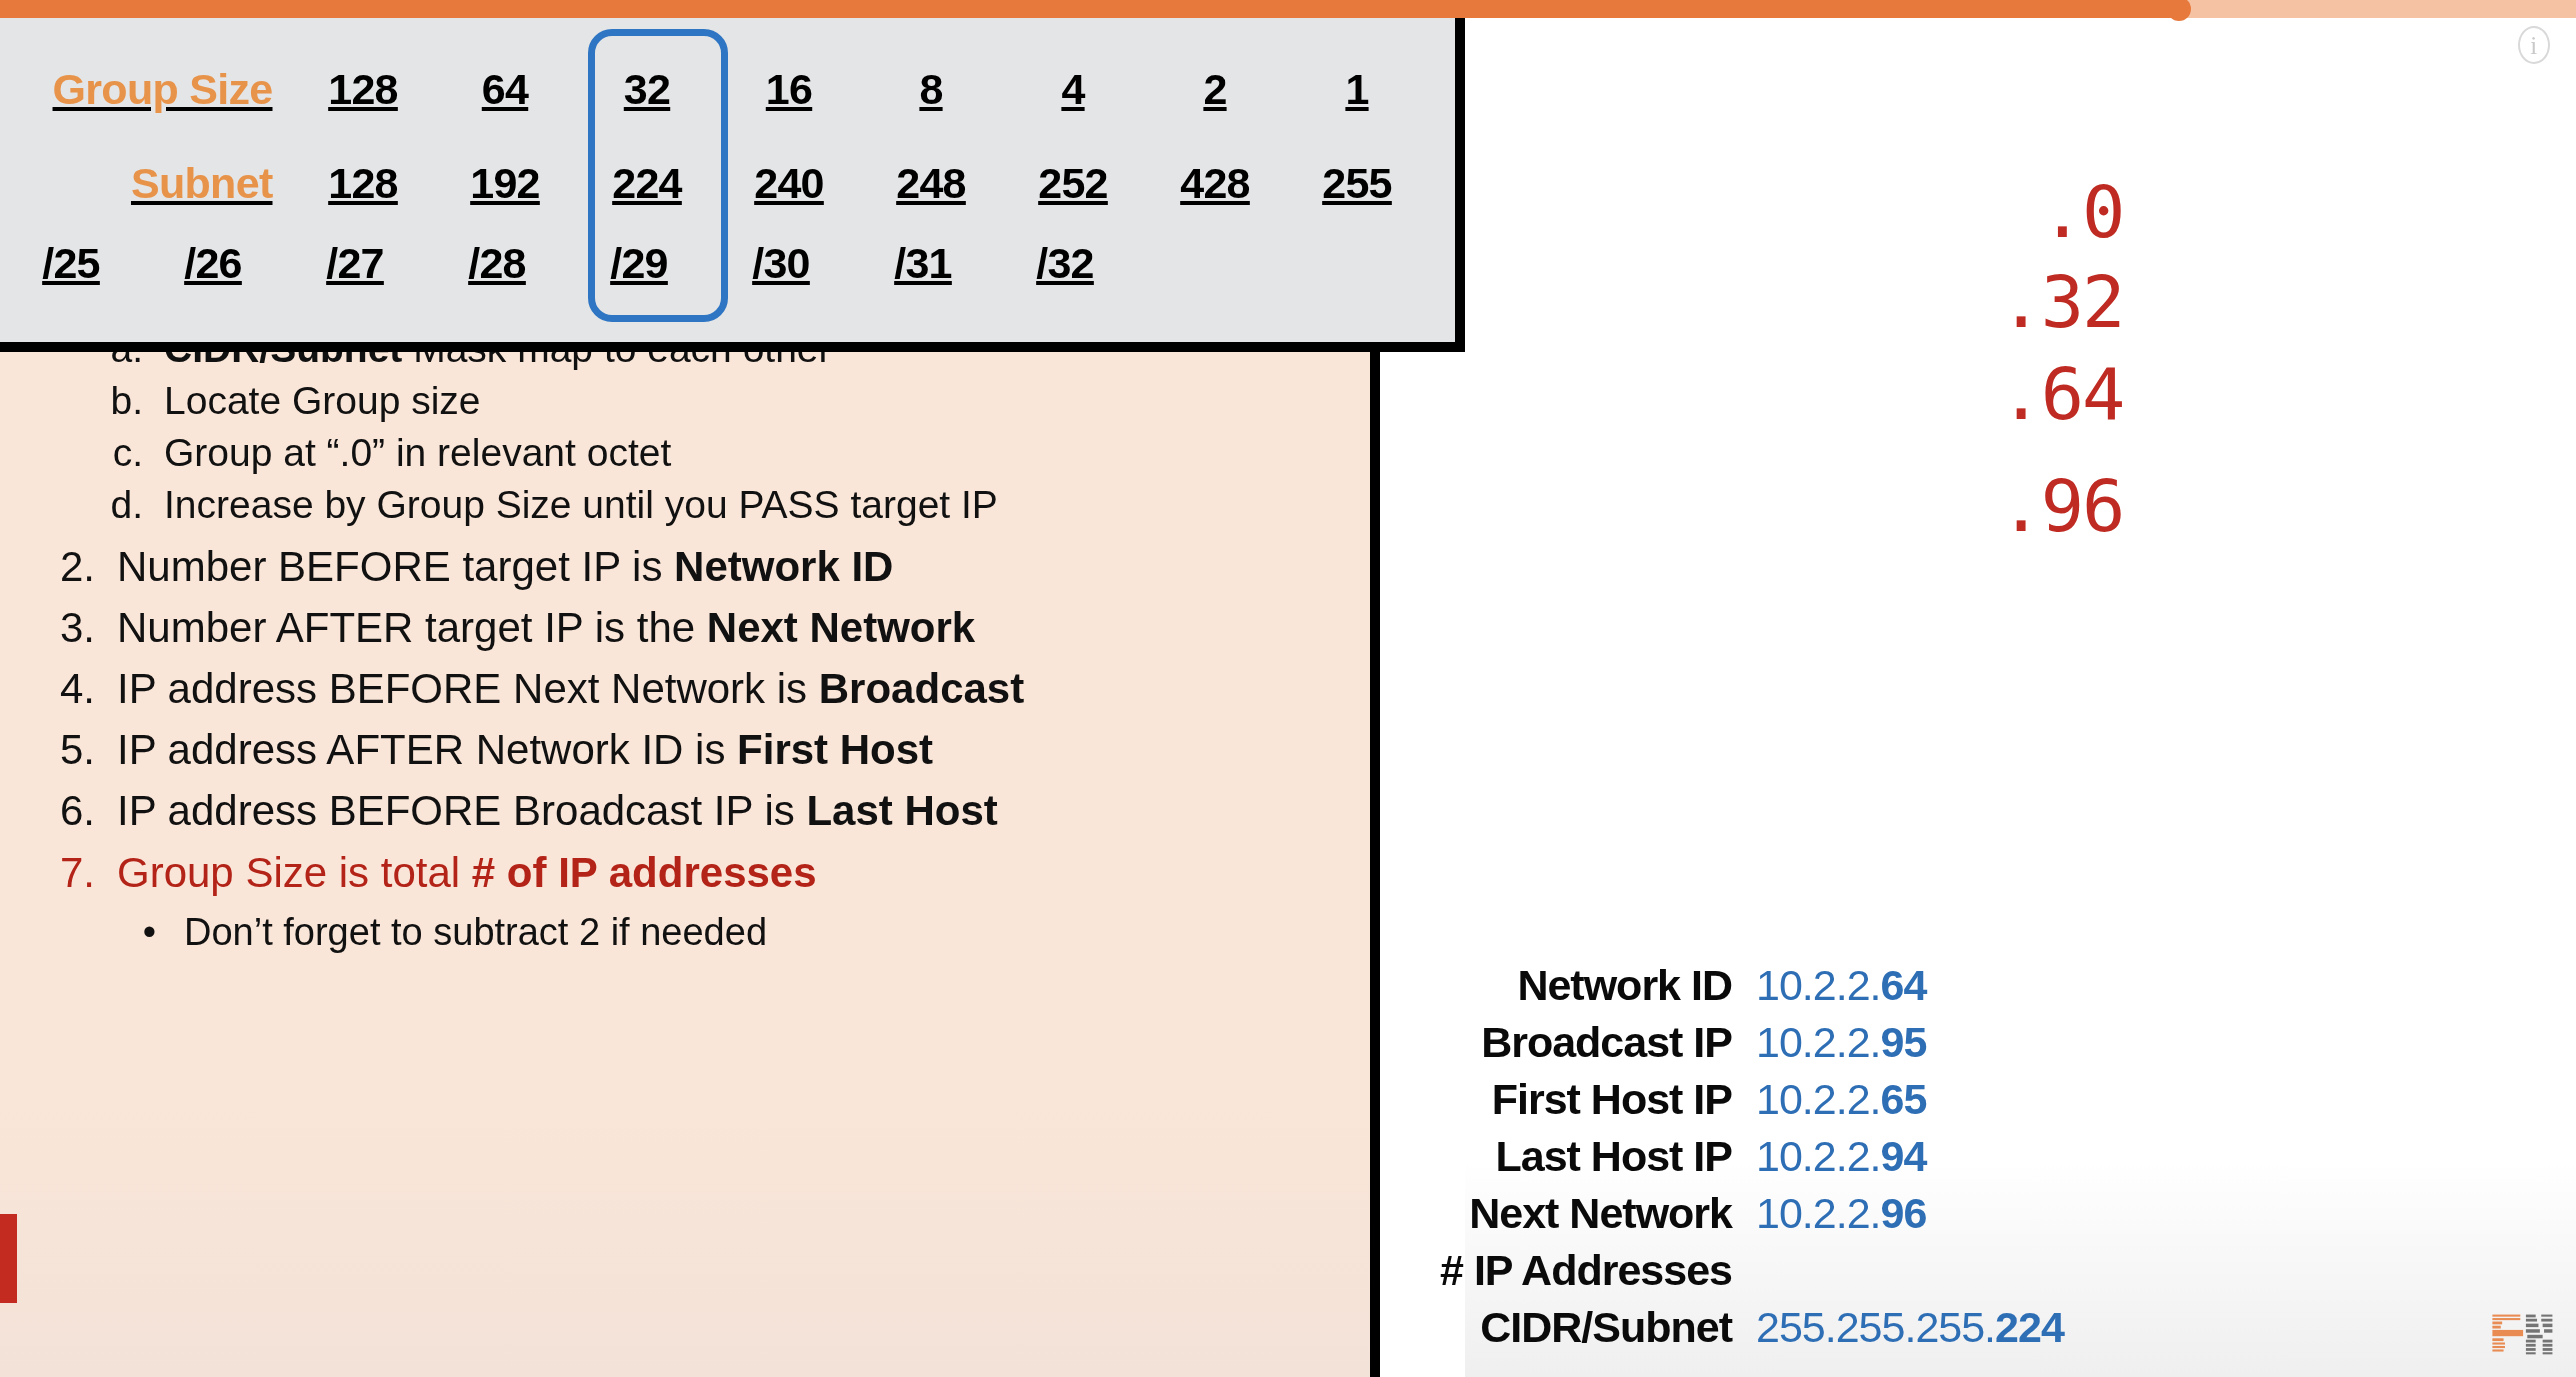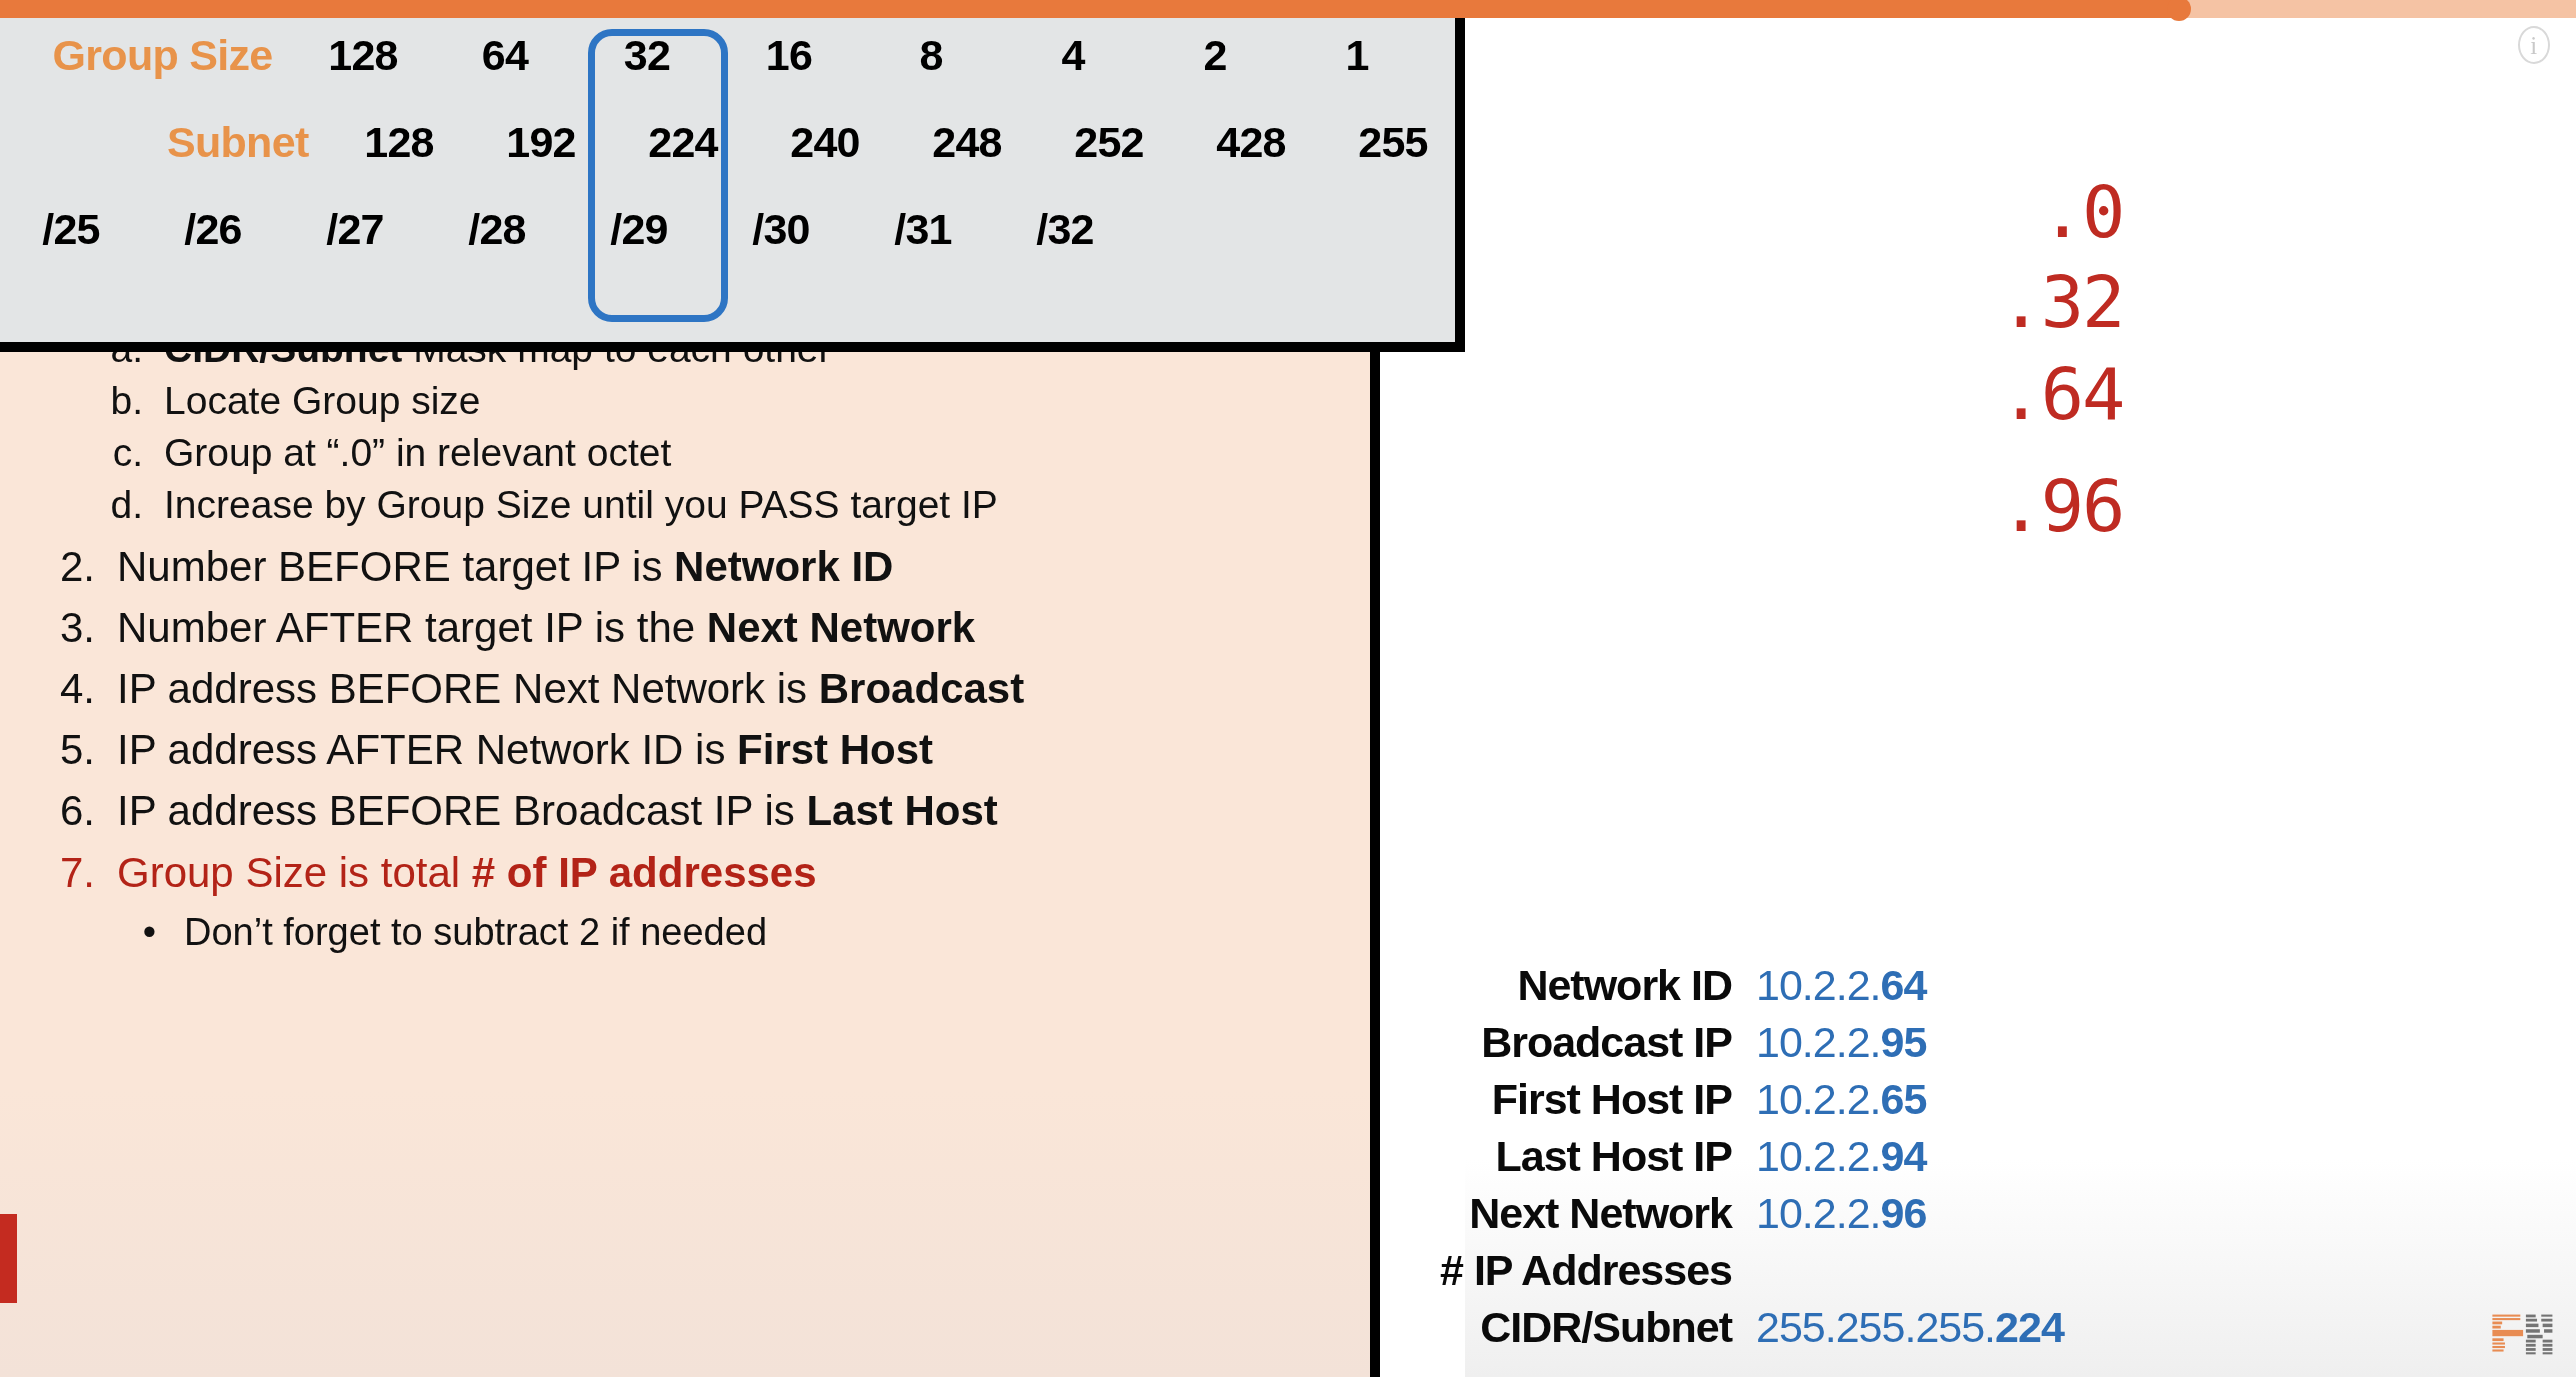--- a/index.html
+++ b/index.html
@@ -73,21 +73,22 @@
     border-bottom: 10.4px solid #000;
     box-sizing: border-box;
     z-index: 20;
   }
   .cs-row {
     position: absolute;
     left: 0;
     width: 1447px;
     height: 83px;
     display: flex;
-    align-items: flex-start;
+    align-items: flex-end;
+    text-decoration: underline;
   }
   .cs-label {
     width: 292px;
     text-align: right;
     color: #E8934A;
     font-size: 43px;
     font-weight: 600;
     padding-right: 19.5px;
     box-sizing: border-box;
     letter-spacing: -0.7px;
@@ -231,21 +232,21 @@
         <div class="cs-label">Group Size</div>
         <div class="cs-cell">128</div>
         <div class="cs-cell">64</div>
         <div class="cs-cell">32</div>
         <div class="cs-cell">16</div>
         <div class="cs-cell">8</div>
         <div class="cs-cell">4</div>
         <div class="cs-cell">2</div>
         <div class="cs-cell">1</div>
       </div>
-    <div class="cs-row" id="cs-row-1" style="top:108px;padding-left:36px;">
+    <div class="cs-row" id="cs-row-1" style="top:115px;">
         <div class="cs-label">Subnet</div>
         <div class="cs-cell">128</div>
         <div class="cs-cell">192</div>
         <div class="cs-cell">224</div>
         <div class="cs-cell">240</div>
         <div class="cs-cell">248</div>
         <div class="cs-cell">252</div>
         <div class="cs-cell">428</div>
         <div class="cs-cell">255</div>
       </div>

